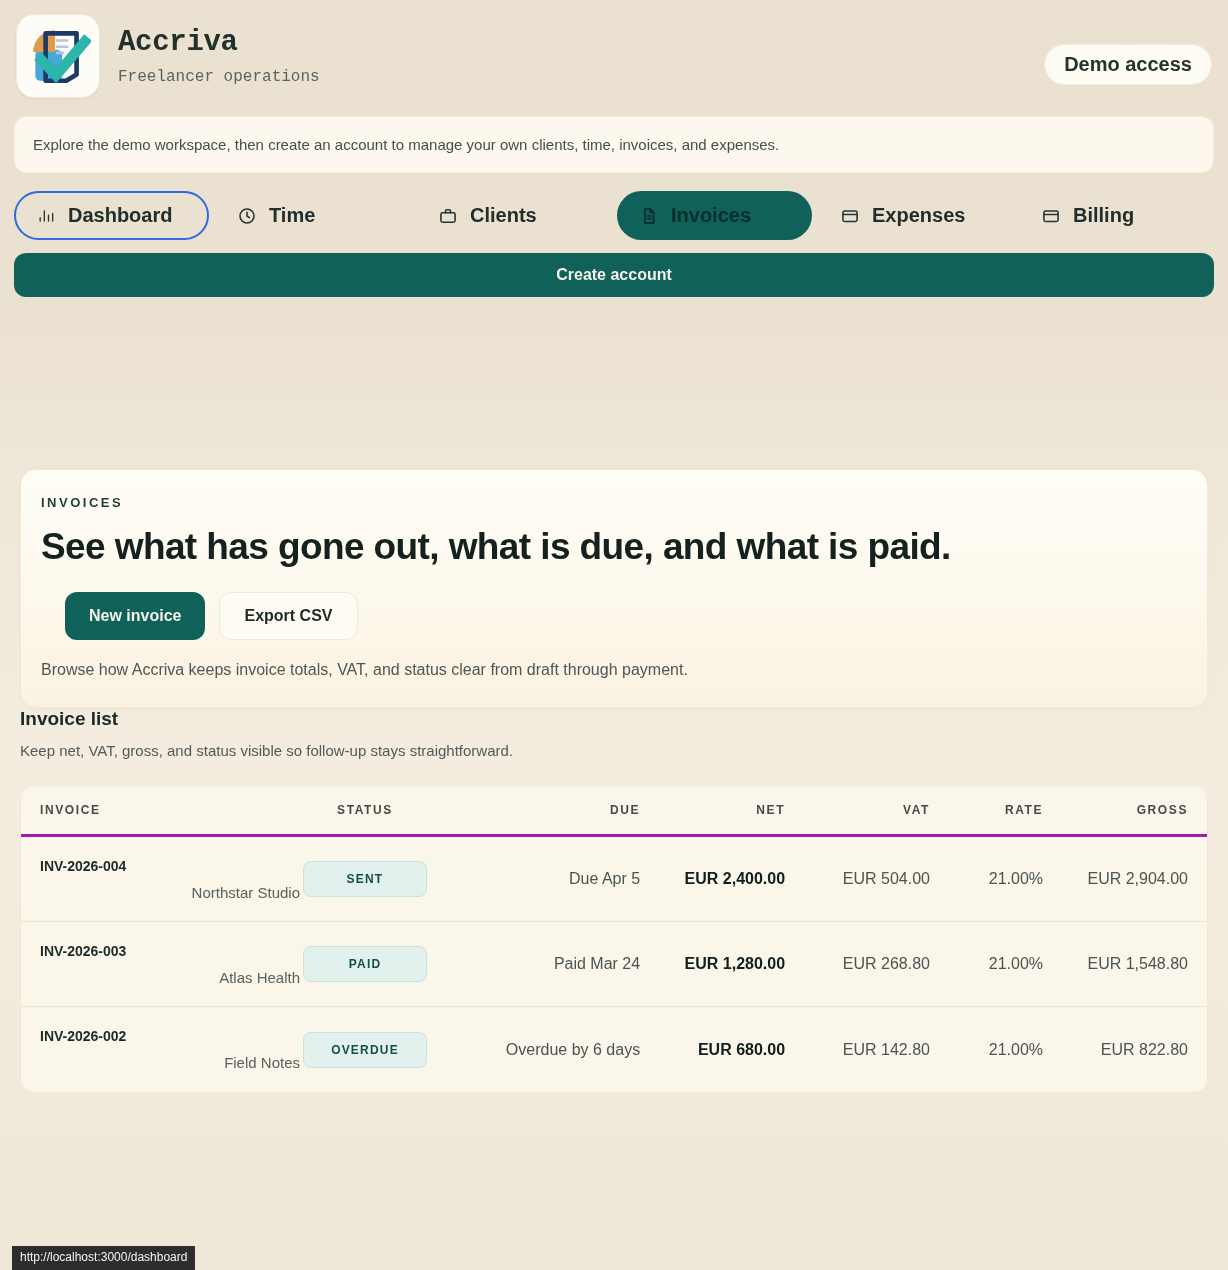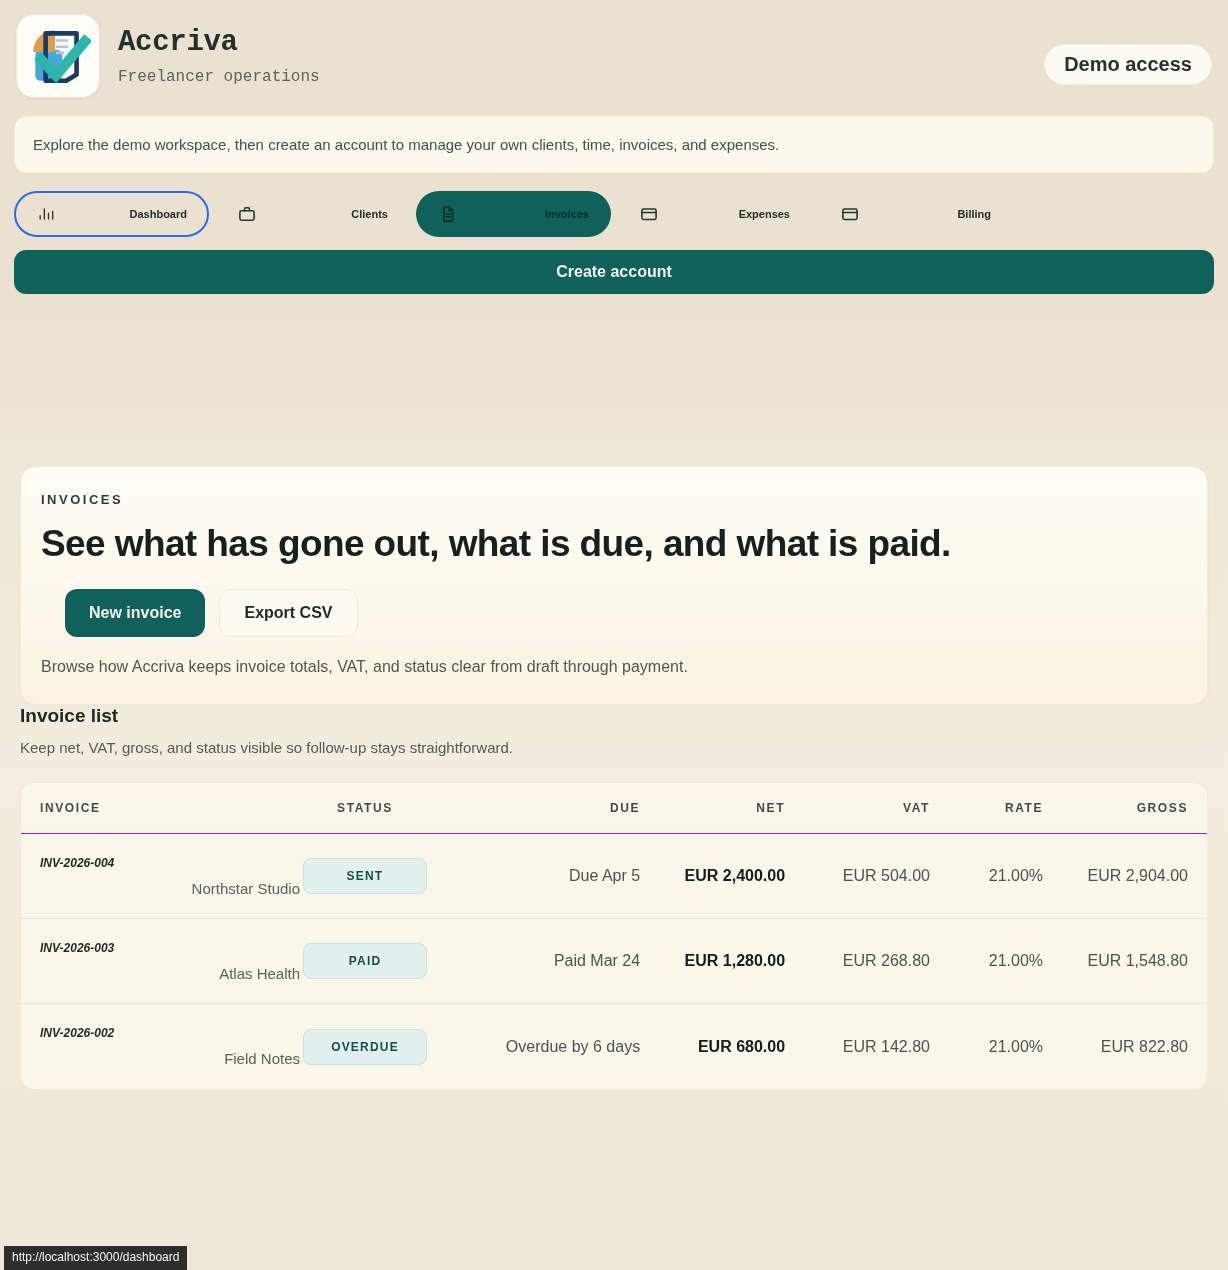--- a/index.html
+++ b/index.html
@@ -34,22 +34,22 @@
     margin-top: 18px; background: #fcf8ed; border: 1px solid #f3eddd;
     border-radius: 12px; padding: 19px 18px; font-size: 15px; color: #44504e;
   }
 
   .nav {
     margin-top: 18px; display: grid; grid-template-columns: repeat(6, 1fr); gap: 6px;
   }
   .tab {
     display: flex; align-items: center; gap: 12px;
     padding: 11px 20px; border-radius: 999px; border: 2px solid transparent;
-    font-size: 11px; font-weight: 600; color: #202f2d; cursor: pointer;
-    background: transparent; white-space: nowrap; justify-content: space-between;
+    font-size: 20px; font-weight: 600; color: #202f2d; cursor: pointer;
+    background: transparent; white-space: nowrap;
   }
   .tab .tab-icon { display: inline-flex; width: 20px; height: 20px; color: #273533; }
   .tab .tab-icon svg { width: 20px; height: 20px; }
   .tab.focused { border-color: var(--focus-blue, #2f6ae0); }
   .tab.active { background: var(--accent-teal, #10615a); color: #082e2a; }
   .tab.active .tab-icon { color: #082e2a; }
 
   .wide-btn {
     display: block; width: 100%; margin-top: 13px; padding: 13px 0;
     border: none; border-radius: 12px; font-family: inherit;
@@ -85,43 +85,43 @@
   
   .table-card {
     margin-top: 26px; background: #fbf6ea; border: 1px solid #f1e9d8;
     border-radius: 14px; overflow: hidden;
   }
   .t-row {
     display: grid;
     grid-template-columns: 260px 130px 1.45fr 1fr 1fr 0.78fr 1fr;
     align-items: center; padding: 0 19px;
   }
-  .t-head { height: 51px; border-bottom: 1px solid #a21caf; }
+  .t-head { height: 51px; border-bottom: 3px solid #a21caf; }
   .t-head .t-cell {
     font-size: 12px; font-weight: 700; letter-spacing: 1.6px; color: #414c4a;
   }
   .t-cell { text-align: right; }
   .t-cell.c-invoice { text-align: left; }
   .t-cell.c-status { text-align: center; }
   .t-body-row { min-height: 85px; border-bottom: 1px solid #ece3d2; padding-top: 16px; padding-bottom: 16px; }
   .t-body-row:last-child { border-bottom: none; }
-  .inv-id { font-size: 12px; font-weight: 600; color: #1c2a28; font-style: italic; }
+  .inv-id { font-size: 14px; font-weight: 600; color: #1c2a28; }
   .inv-client { font-size: 15px; color: #57625f; margin-top: 10px; text-align: right; }
   .badge {
     display: inline-block; background: var(--badge-bg, #e2f1ed);
     border: 1px solid var(--badge-border, #c6e3dc); border-radius: 8px;
     padding: 10px 0; width: 124px; text-align: center;
     font-size: 12px; font-weight: 700; letter-spacing: 1.2px; color: var(--badge-text, #134f48);
   }
   .cell-due, .cell-vat, .cell-rate, .cell-gross { font-size: 16px; color: #4a5553; }
   .cell-net { font-size: 16px; font-weight: 700; color: #101f1d; }
 
   
   .status-bar {
-    position: fixed; left: 4px; bottom: 0; background: #2d2d2d; color: #f4f4f4;
+    position: fixed; left: 12px; bottom: 0; background: #2d2d2d; color: #f4f4f4;
     font-size: 12px; padding: 4px 8px 6px; white-space: nowrap;
   }
 </style>
 </head>
 <body>
 
 <header class="header-band">
   <div class="brand-row">
     <div class="logo">
       <svg viewBox="0 0 64 64" aria-hidden="true">
@@ -149,20 +149,29 @@
     <span class="tab-icon">
           <svg viewBox="0 0 24 24" fill="none" stroke="currentColor" stroke-width="1.9" stroke-linecap="round" stroke-linejoin="round">
             <path d="M5 18v-4M10 18V6M15 18v-7M20 18V9" stroke-width="1.6"></path>
           </svg>
         </span>
     <span class="tab-label">Dashboard</span>
   </button>
       <button class="tab">
     <span class="tab-icon">
           <svg viewBox="0 0 24 24" fill="none" stroke="currentColor" stroke-width="1.9" stroke-linecap="round" stroke-linejoin="round">
+            <circle cx="12" cy="12" r="8.4"></circle>
+            <path d="M12 7.5V12l3 2"></path>
+          </svg>
+        </span>
+    <span class="tab-label">Time</span>
+  </button>
+      <button class="tab">
+    <span class="tab-icon">
+          <svg viewBox="0 0 24 24" fill="none" stroke="currentColor" stroke-width="1.9" stroke-linecap="round" stroke-linejoin="round">
             <rect x="3.5" y="8" width="17" height="11.5" rx="2"></rect>
             <path d="M9 8V6.2A1.8 1.8 0 0 1 10.8 4.4h2.4A1.8 1.8 0 0 1 15 6.2V8"></path>
           </svg>
         </span>
     <span class="tab-label">Clients</span>
   </button>
       <button class="tab active">
     <span class="tab-icon">
           <svg viewBox="0 0 24 24" fill="none" stroke="currentColor" stroke-width="1.9" stroke-linecap="round" stroke-linejoin="round">
             <path d="M7 3.5h6.3L17.5 7.7V20.5H7z"></path>

